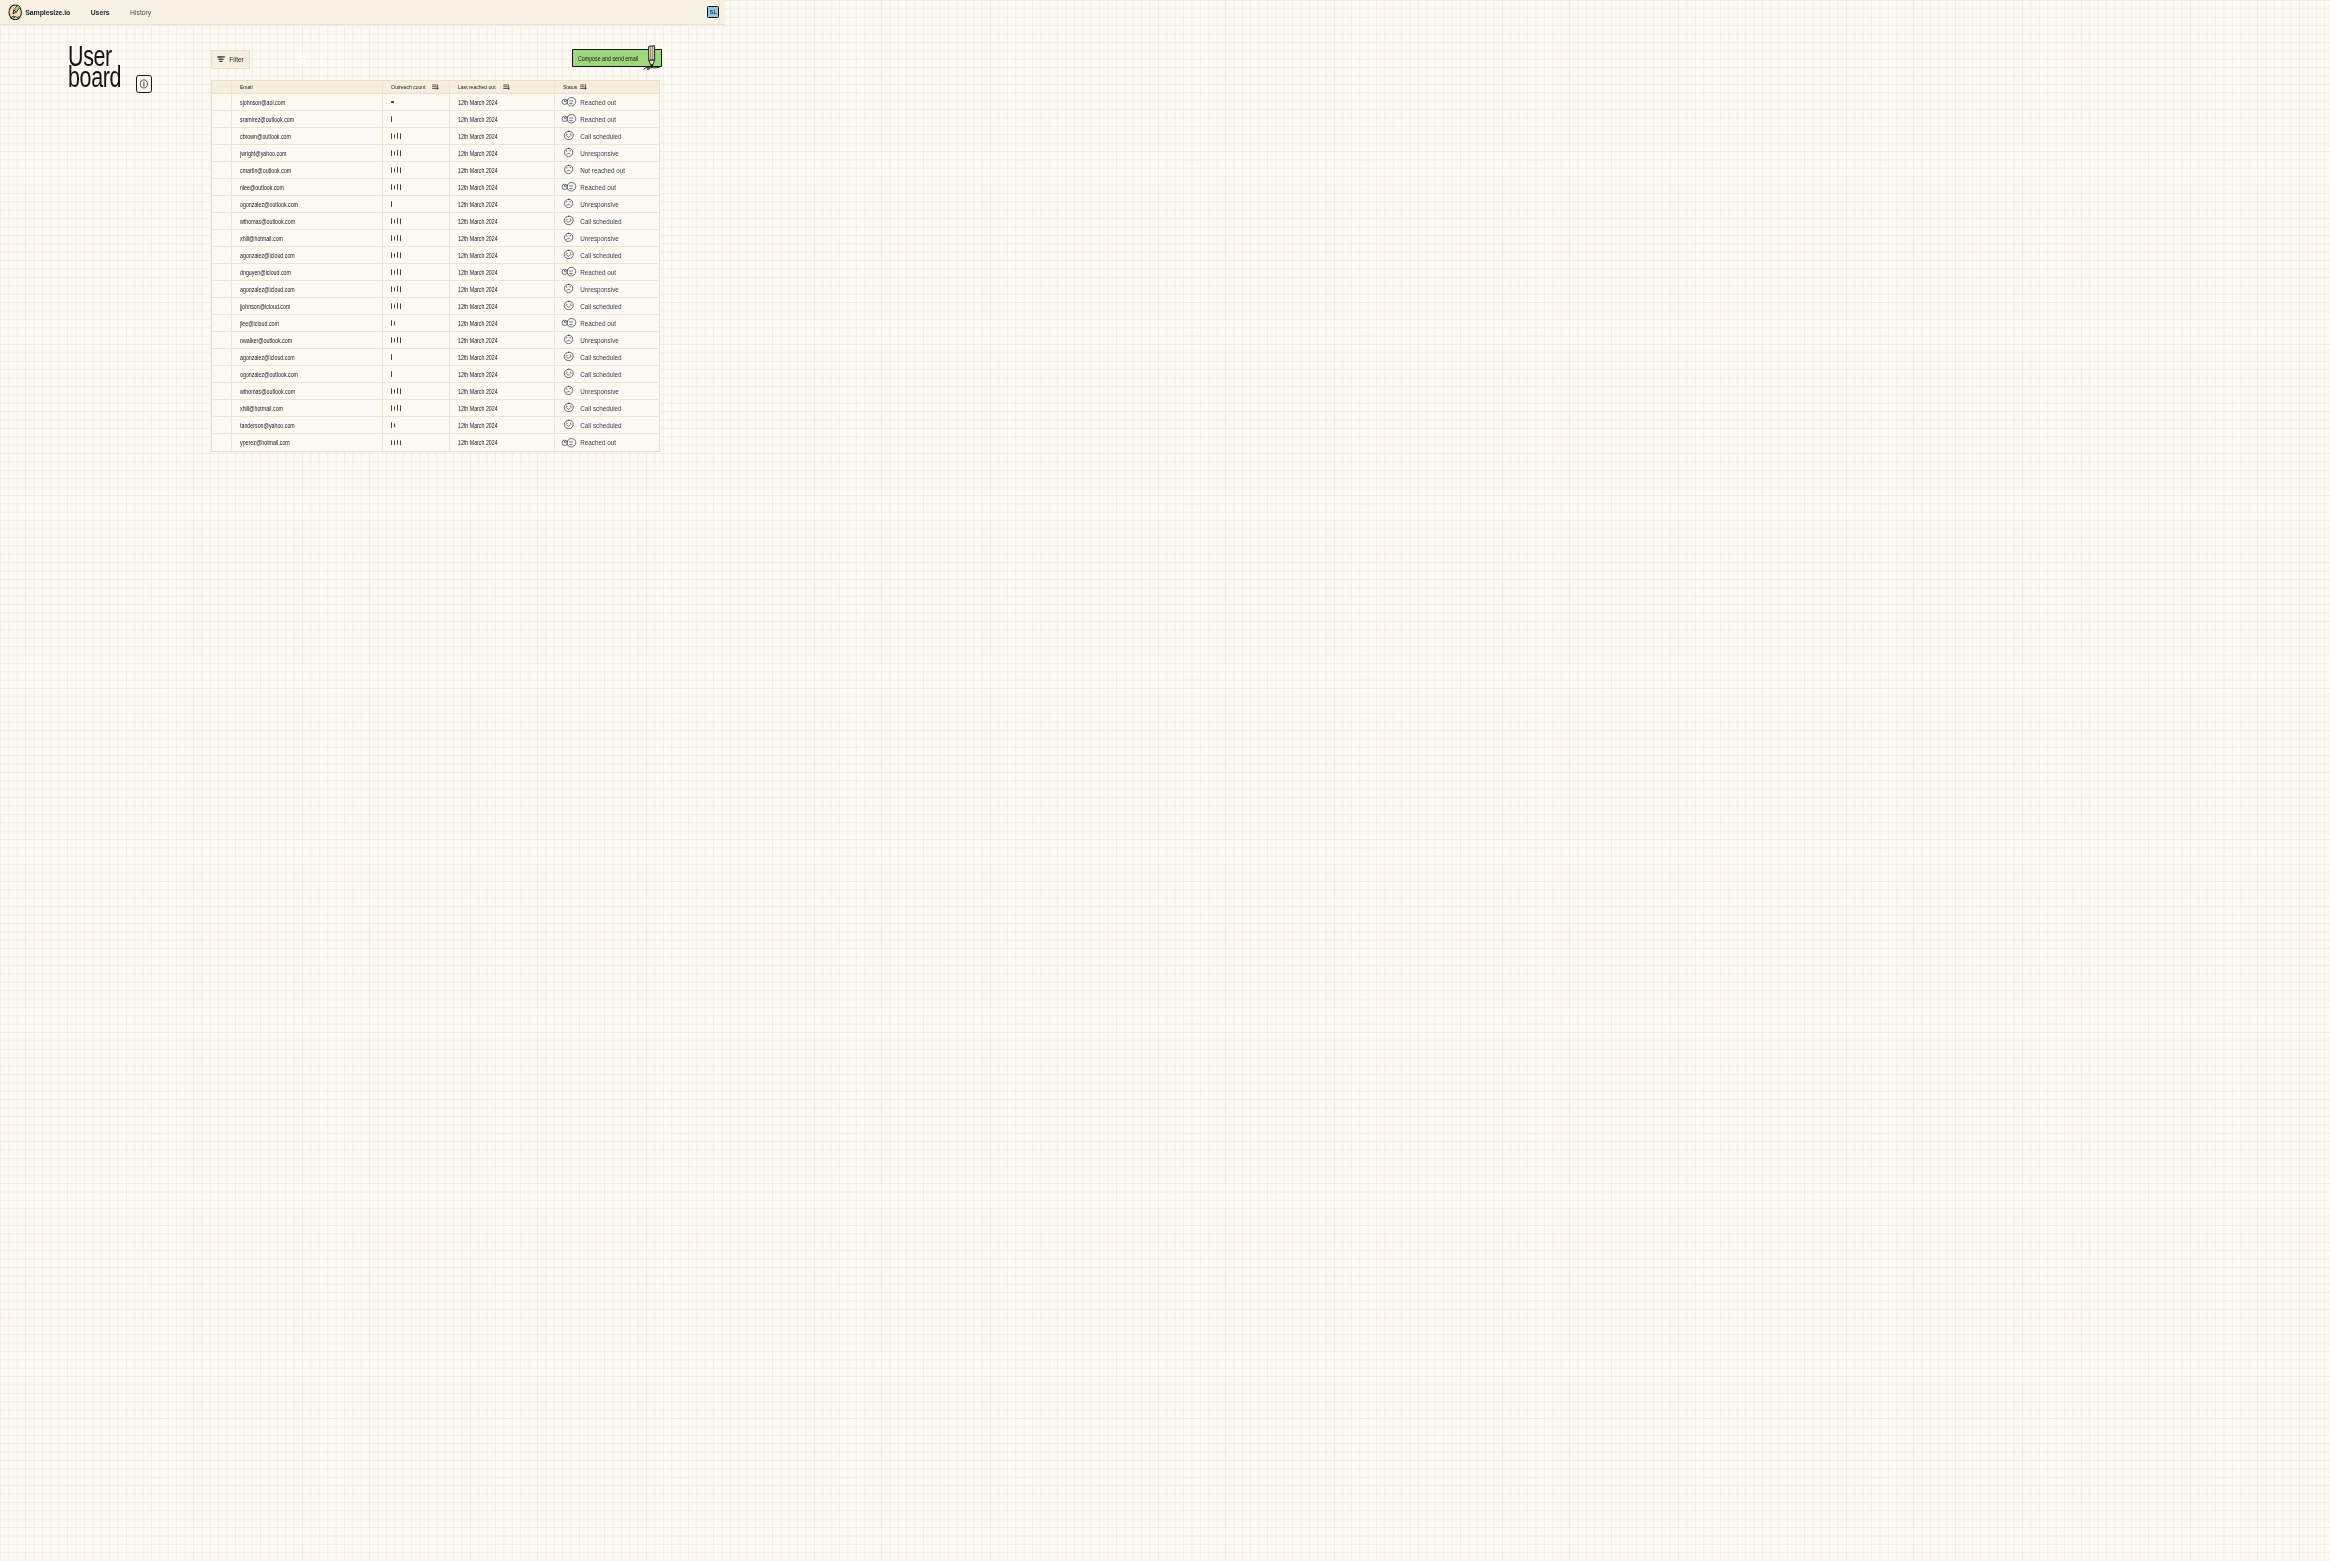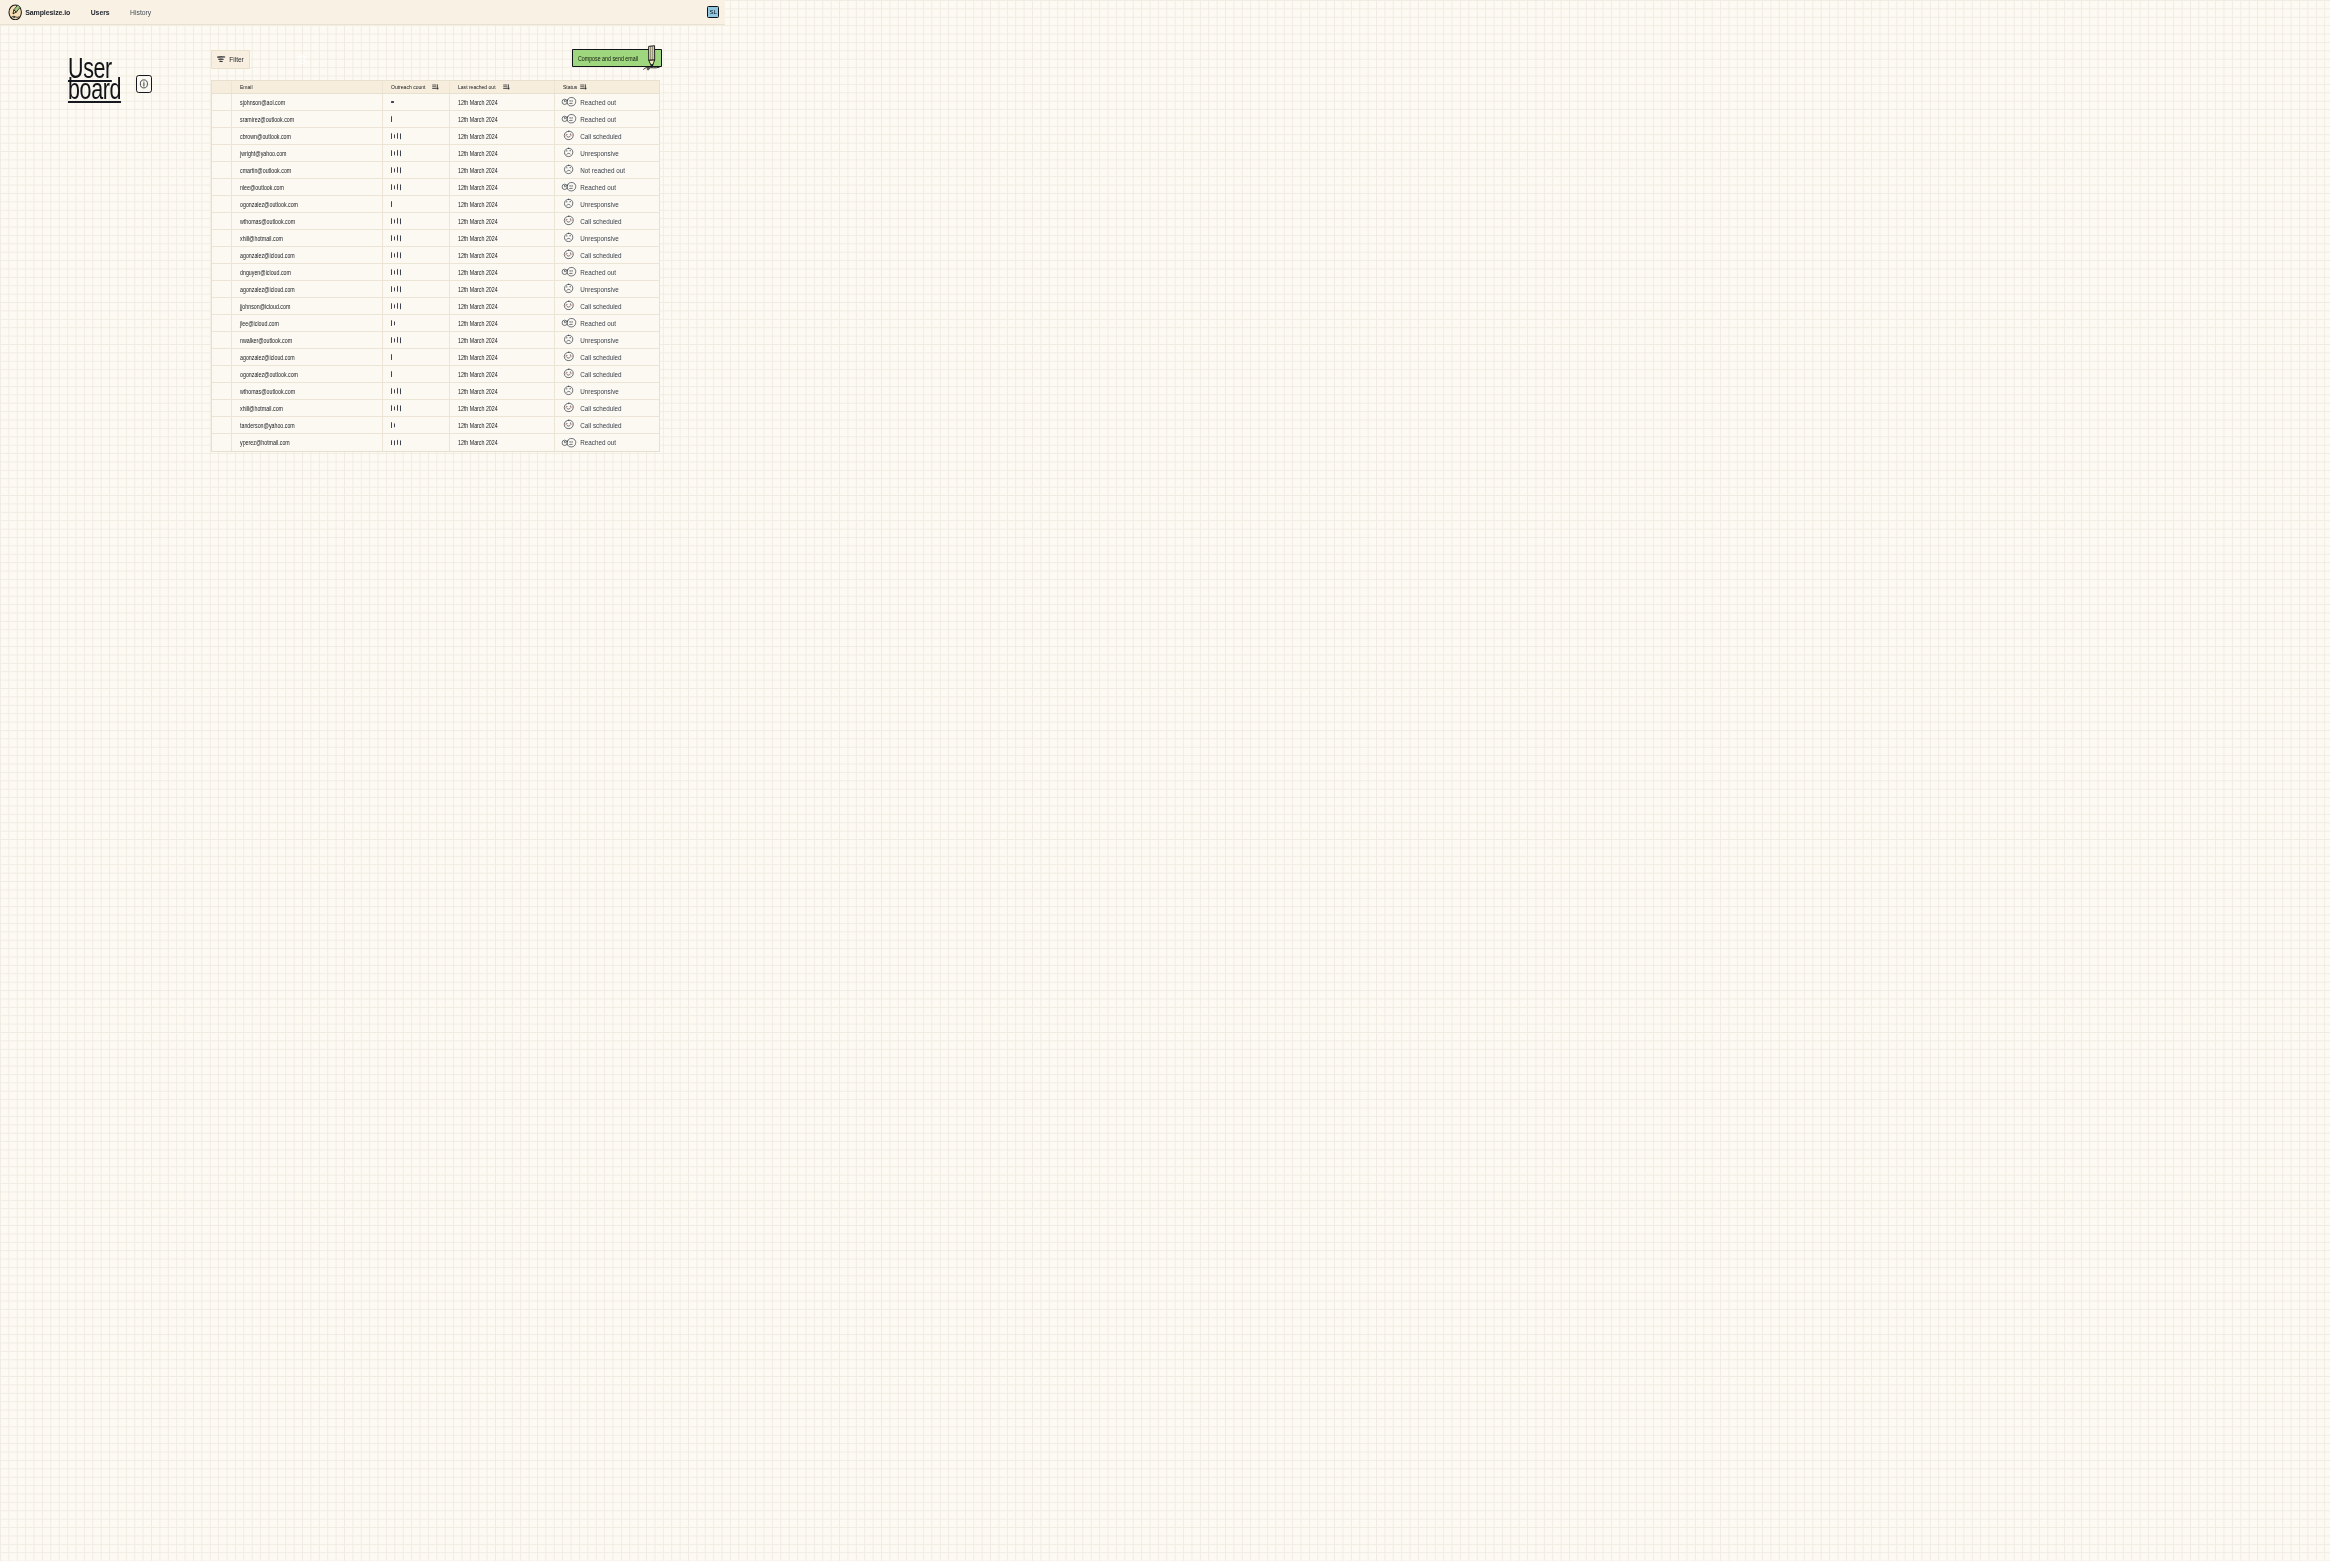--- a/index.html
+++ b/index.html
@@ -28,21 +28,21 @@
   .nav-item { font-size:6.8px; color:#474d58; margin-left:20.5px; cursor:pointer; }
   .nav-item.active { font-weight:bold; color:#23272f; }
   .nav-spacer { flex:1; }
   .avatar {
     width:12.6px; height:12.6px; background:#90c8e2; border:0.9px solid #101317;
     border-radius:1.4px; display:flex; align-items:center; justify-content:center;
     font-size:6px; color:#0c0e11; cursor:pointer;
   }
 
   
-  .title-block { position:absolute; left:68px; top:58px;text-decoration:underline; }
+  .title-block { position:absolute; left:68px; top:46px; }
   .title-line {
     font-size:29px; font-weight:400; color:#121418; line-height:21.4px;
     transform:scaleX(.74); transform-origin:0 0; white-space:nowrap; letter-spacing:-0.5px;
   }
   .info-btn {
     position:absolute; left:136px; top:75px; width:16.3px; height:17.7px;
     border:0.7px solid #15181c; border-radius:2.8px; background:transparent;
     display:flex; align-items:center; justify-content:center; cursor:pointer;
   }
 

